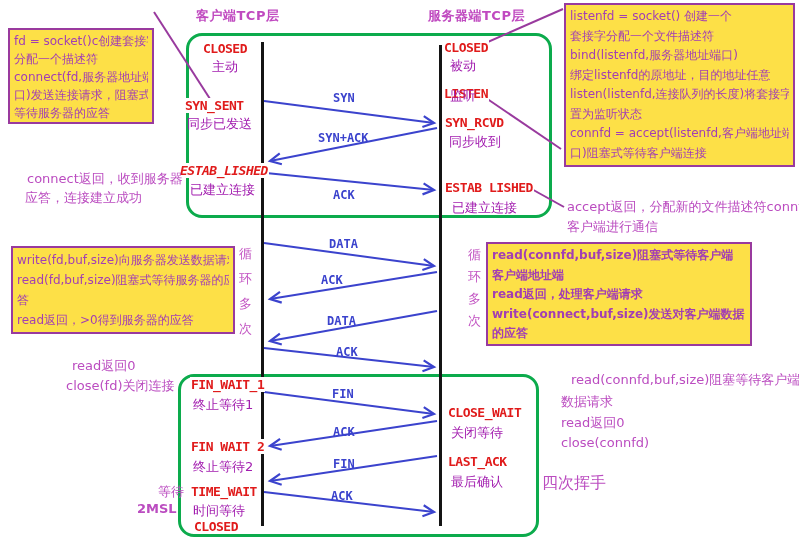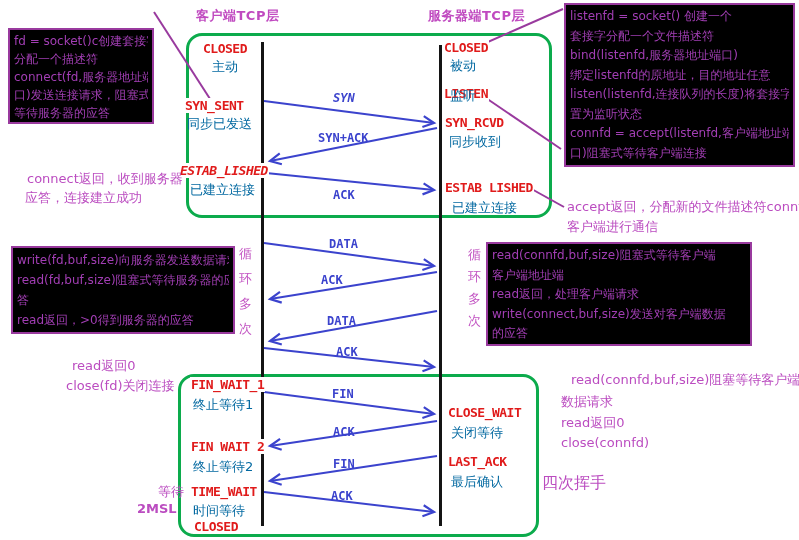--- a/index.html
+++ b/index.html
@@ -4,29 +4,29 @@
 <style>
   html,body { margin:0; padding:0; background:#fff; }
   .canvas {
     position:relative; width:799px; height:540px; overflow:hidden;
     background:#fff; font-family:"DejaVu Sans", sans-serif;
   }
   .abs { position:absolute; white-space:nowrap; }
   .gbox { position:absolute; border:3px solid #0cab4c; border-radius:16px; background:transparent; }
   svg.overlay { position:absolute; left:0; top:0; z-index:3; pointer-events:none; }
   .pbox {
-    position:absolute; z-index:4; border:2px solid #993a9e; background:#000000;
+    position:absolute; z-index:4; border:2px solid #993a9e; background:#fde047;
     color:#a23eb4; font-size:12px; padding:2px 4px; box-sizing:border-box;
   }
   .pbox div { white-space:nowrap; overflow:hidden; }
   .state-name {
     z-index:5; color:#e01b1b; font-family:"DejaVu Sans Mono", monospace;
     font-weight:bold; font-size:13px; letter-spacing:-0.5px; background:#fff; padding:0 1px;
   }
-  .state-desc { z-index:5; color:#0369a1; font-size:13px; }
+  .state-desc { z-index:5; color:#a21caf; font-size:13px; }
   .msg {
     z-index:5; color:#3b43cd; font-family:"DejaVu Sans Mono", monospace;
     font-weight:bold; font-size:12px; background:transparent;
   }
   .note  { z-index:5; color:#bb4cc0; font-size:13px; }
   .hdr   { z-index:5; color:#c04ac0; font-size:13px; font-weight:bold; letter-spacing:0.5px; }
   .vtext { z-index:5; color:#c253c2; font-size:13px; width:15px; }
   .vtext div { line-height:1; }
 </style>
 </head>
@@ -88,21 +88,21 @@
     <div>口)阻塞式等待客户端连接</div>
   </div>
 
   <div class="pbox" style="left:11px; top:246px; width:224px; height:88px; line-height:20px;">
     <div>write(fd,buf,size)向服务器发送数据请求</div>
     <div>read(fd,buf,size)阻塞式等待服务器的应</div>
     <div>答</div>
     <div>read返回，&gt;0得到服务器的应答</div>
   </div>
 
-  <div class="pbox" style="left:486px; top:242px; width:266px; height:104px; line-height:19.5px;">
+  <div class="pbox" style="left:486px; top:242px; width:266px; height:104px; line-height:19.5px;font-weight:bold;">
     <div>read(connfd,buf,size)阻塞式等待客户端</div>
     <div>客户端地址端</div>
     <div>read返回，处理客户端请求</div>
     <div>write(connect,buf,size)发送对客户端数据</div>
     <div>的应答</div>
   </div>
 
   <div class="abs state-name" style="left:202px; top:41px;">CLOSED</div>
   <div class="abs state-desc" style="left:212px; top:58px;">主动</div>
   <div class="abs state-name" style="left:184px; top:98px;">SYN_SENT</div>
@@ -123,21 +123,21 @@
   <div class="abs state-desc" style="left:450px; top:87px;">监听</div>
   <div class="abs state-name" style="left:444px; top:115px;">SYN_RCVD</div>
   <div class="abs state-desc" style="left:449px; top:133px;">同步收到</div>
   <div class="abs state-name" style="left:444px; top:180px;">ESTAB LISHED</div>
   <div class="abs state-desc" style="left:452px; top:199px;">已建立连接</div>
   <div class="abs state-name" style="left:447px; top:405px;">CLOSE_WAIT</div>
   <div class="abs state-desc" style="left:451px; top:424px;">关闭等待</div>
   <div class="abs state-name" style="left:447px; top:454px;">LAST_ACK</div>
   <div class="abs state-desc" style="left:451px; top:473px;">最后确认</div>
 
-  <div class="abs msg" style="left:333px; top:91px;font-style:italic;">SYN</div>
+  <div class="abs msg" style="left:333px; top:91px;">SYN</div>
   <div class="abs msg" style="left:318px; top:131px;">SYN+ACK</div>
   <div class="abs msg" style="left:333px; top:188px;">ACK</div>
   <div class="abs msg" style="left:329px; top:237px;">DATA</div>
   <div class="abs msg" style="left:321px; top:273px;">ACK</div>
   <div class="abs msg" style="left:327px; top:314px;">DATA</div>
   <div class="abs msg" style="left:336px; top:345px;">ACK</div>
   <div class="abs msg" style="left:332px; top:387px;">FIN</div>
   <div class="abs msg" style="left:333px; top:425px;">ACK</div>
   <div class="abs msg" style="left:333px; top:457px;">FIN</div>
   <div class="abs msg" style="left:331px; top:489px;">ACK</div>

